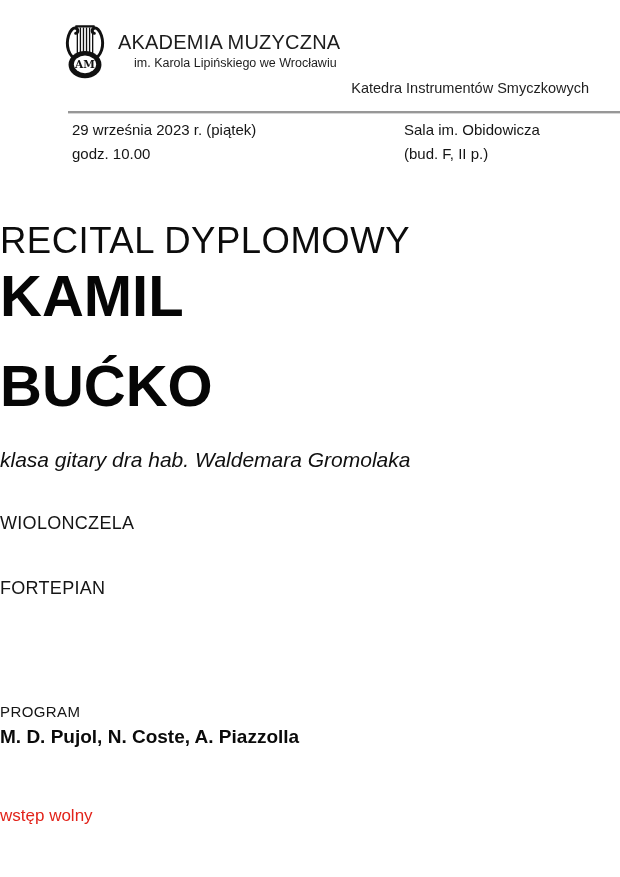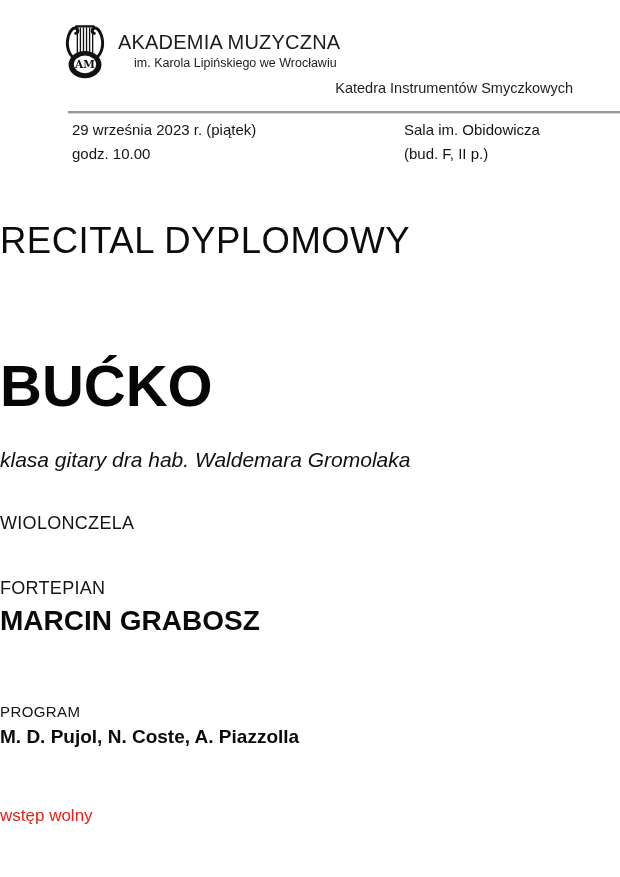--- a/index.html
+++ b/index.html
@@ -32,21 +32,21 @@
   .logo-sub {
     font-size: 12.5px;
     margin-top: 2px;
     color: #1d1d1d;
     white-space: nowrap;
     padding-left: 16px;
   }
   .department {
     position: absolute;
     top: 80px;
-    right: 47px;
+    right: 31px;
     font-size: 14.5px;
     color: #1f1f1f;
     white-space: nowrap;
   }
   .rule {
     position: absolute;
     left: 68px;
     right: 0;
     top: 111px;
     height: 2px;
@@ -140,26 +140,26 @@
       <div>29 września 2023 r. (piątek)</div>
       <div>godz. 10.00</div>
     </div>
     <div class="info-right">
       <div>Sala im. Obidowicza</div>
       <div>(bud. F, II p.)</div>
     </div>
   </div>
 
   <h1 class="center recital-type">RECITAL DYPLOMOWY</h1>
+  <div class="center performer-first">KAMIL</div>
   <div class="center performer-last">BUĆKO</div>
 
   <div class="center class-info">klasa gitary dra hab. Waldemara Gromolaka</div>
 
   <div class="center instrument-1">WIOLONCZELA</div>
   <div class="center instrument-2">FORTEPIAN</div>
-  <div class="center musician-2">MARCIN GRABOSZ</div>
 
   <div class="center program-heading">PROGRAM</div>
   <div class="center program-composers">M. D. Pujol, N. Coste, A. Piazzolla</div>
 
   <div class="center admission" style="color: rgb(226, 35, 26);">wstęp wolny</div>
 
 </div>
 
 </body></html>

